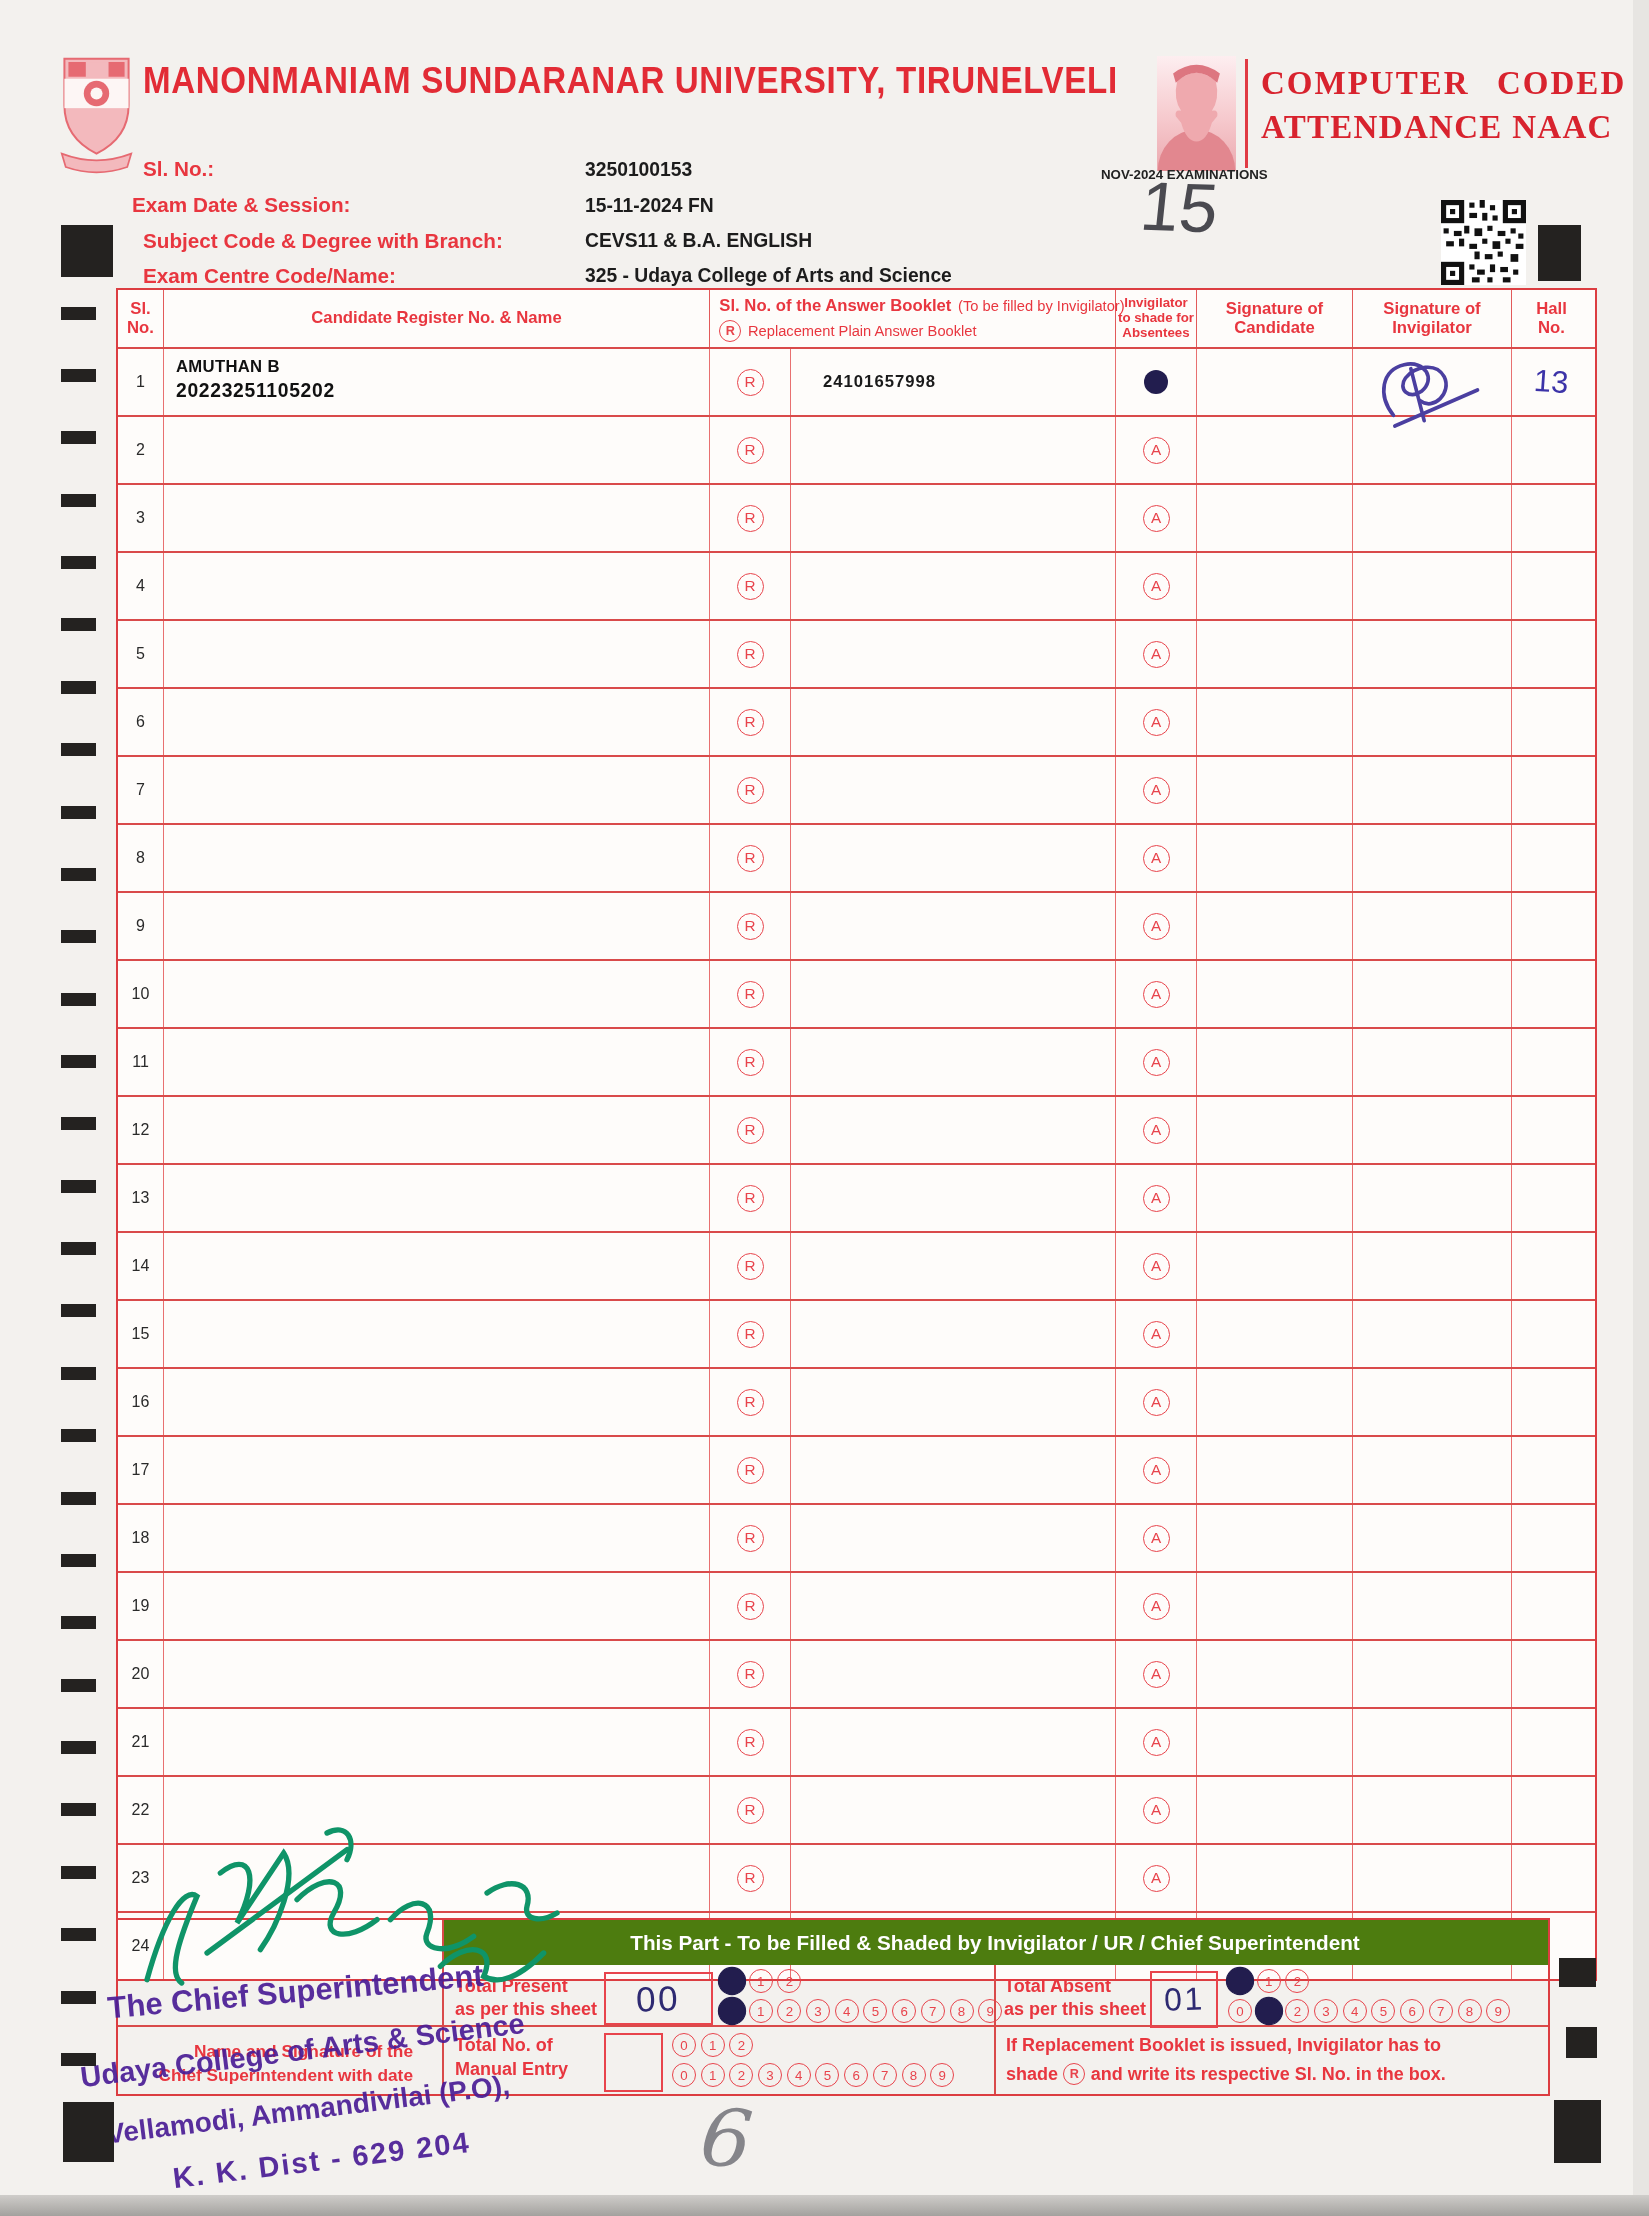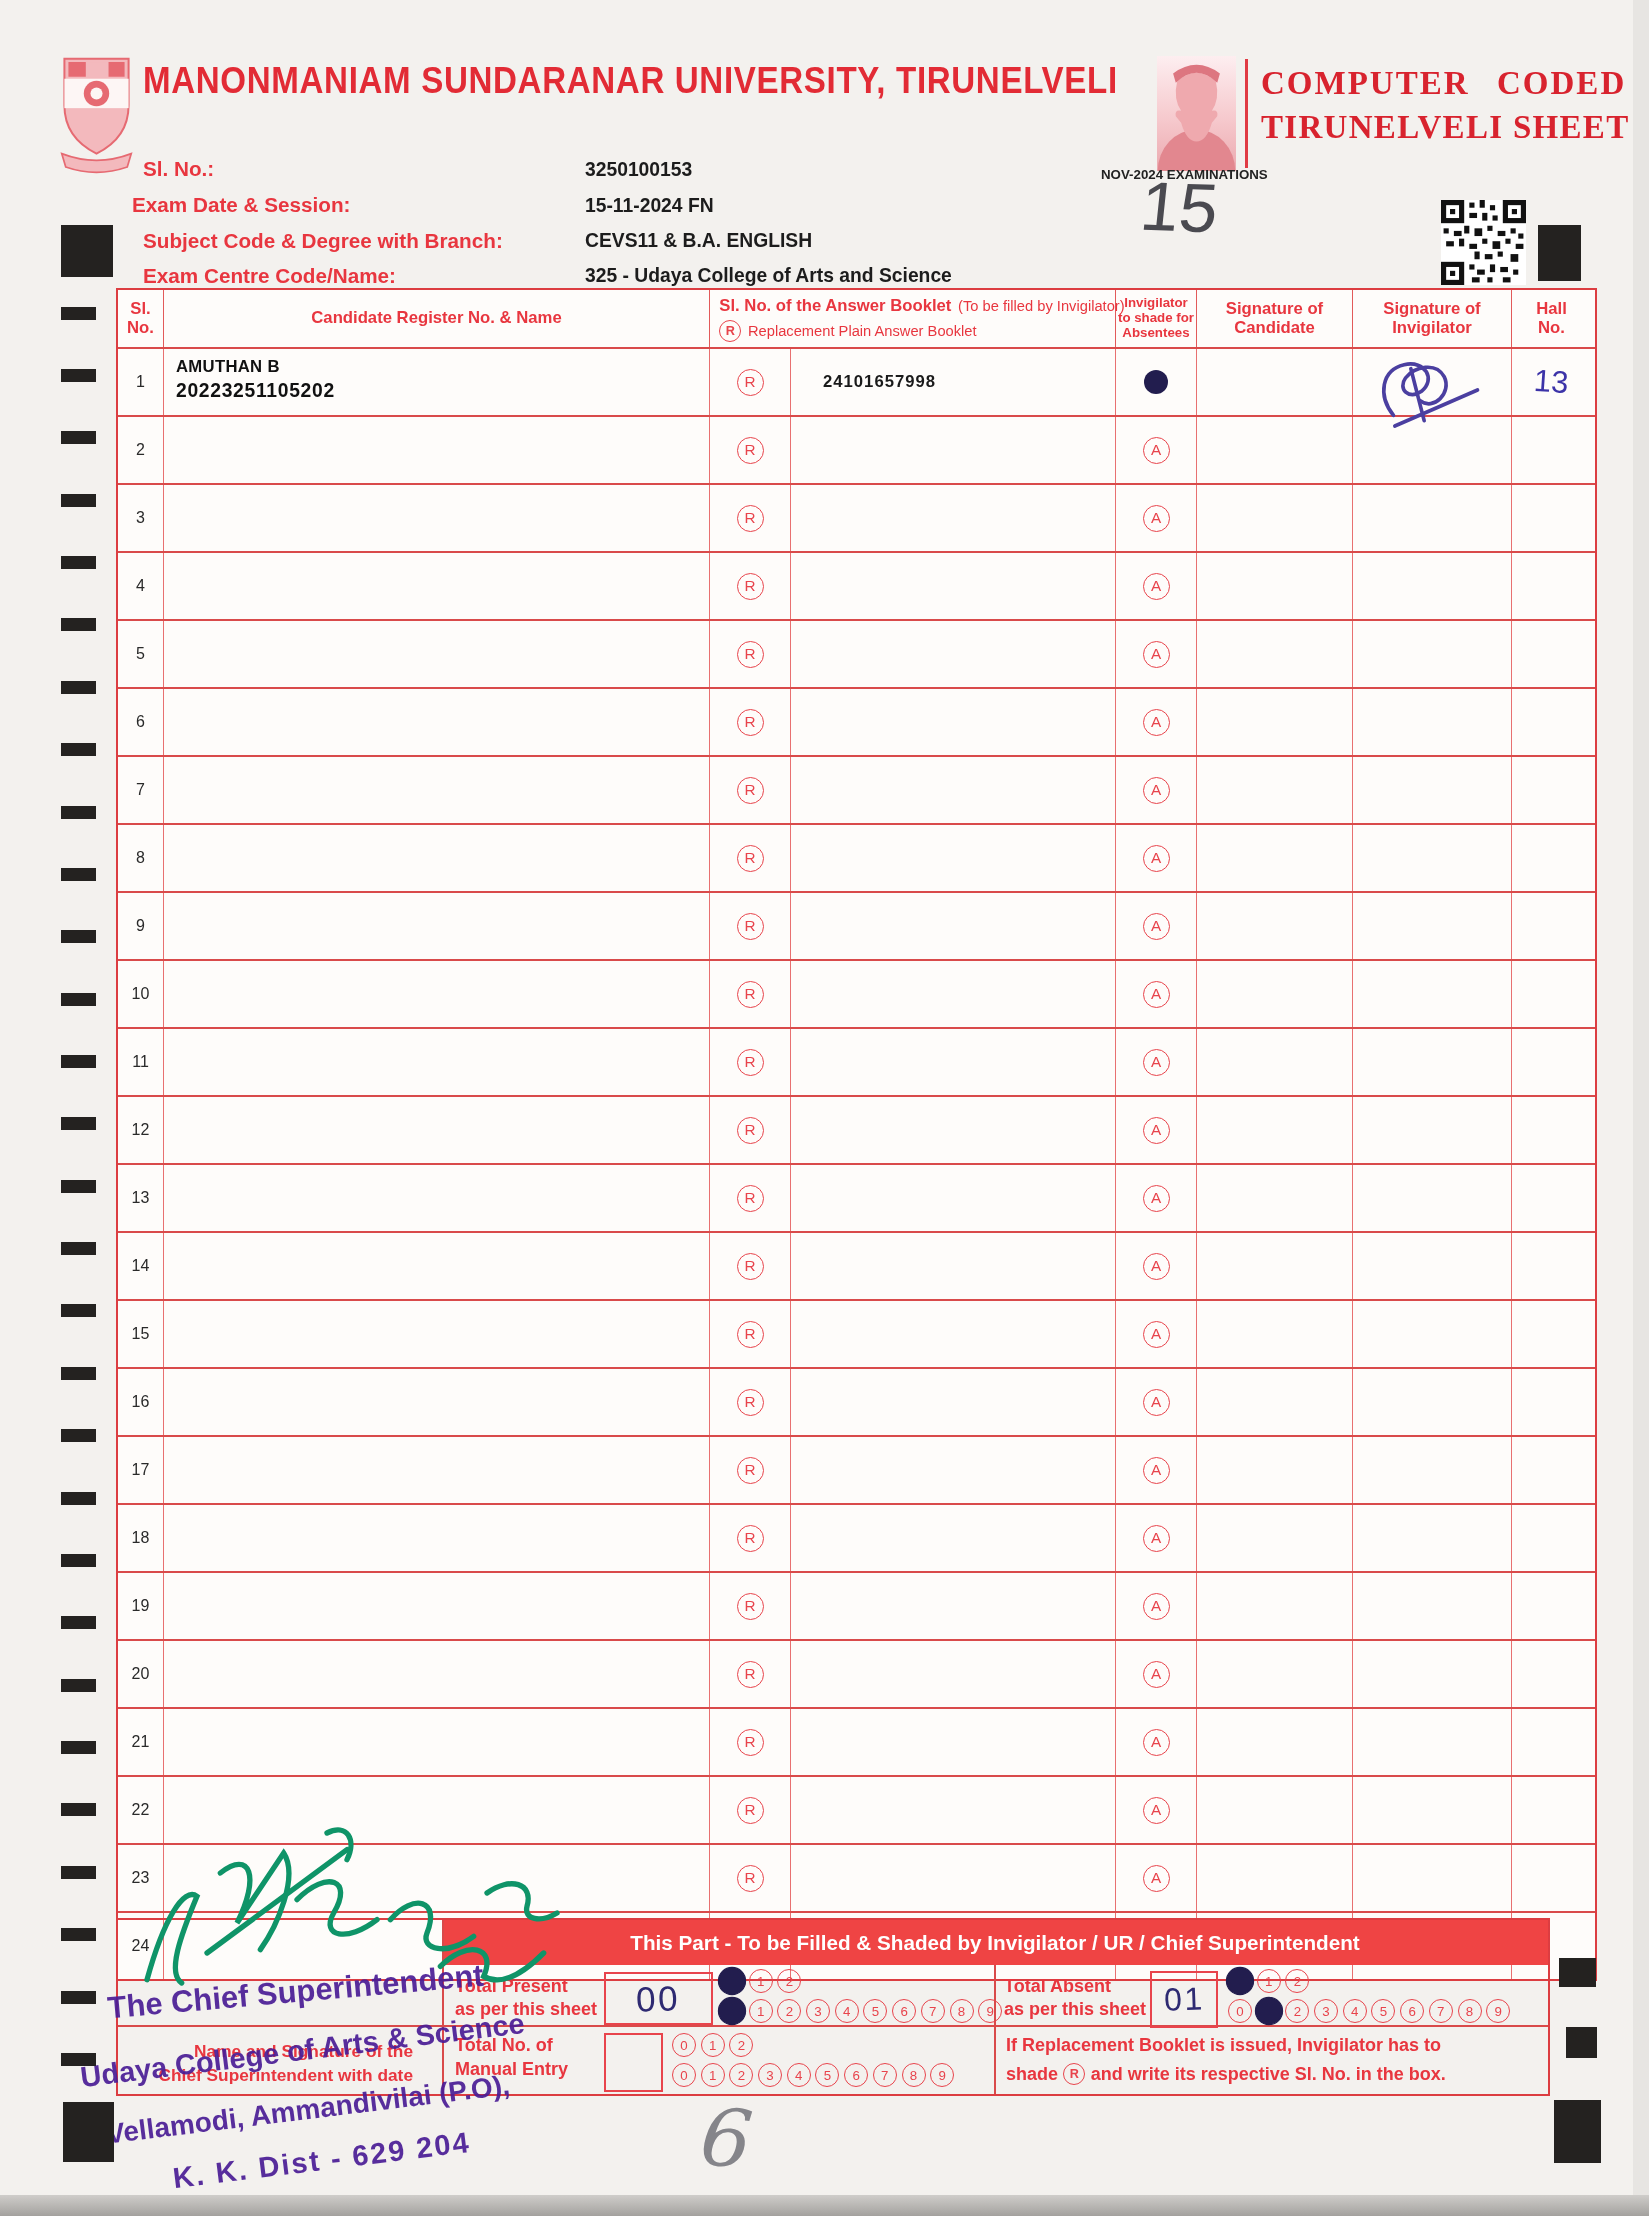--- a/index.html
+++ b/index.html
@@ -56,21 +56,21 @@
   .c-bnum{display:flex;align-items:center;padding-left:32px;color:#1a1a1a;
           font-size:16.7px;font-weight:bold;letter-spacing:1px;}
   .circle{display:inline-flex;align-items:center;justify-content:center;border-radius:50%;
           border:1.7px solid #e8444c;color:#e8444c;width:25px;height:25px;font-size:15.3px;background:transparent;}
   .circle.small{width:20px;height:20px;font-size:12.7px;border-width:1.3px;flex:none;}
   .dot-filled{width:24px;height:24px;border-radius:50%;background:#221d4e;}
   .hall-hw{font-size:31px;transform:rotate(4deg);}
   .sig-svg{position:absolute;left:18.7px;top:5.3px;overflow:visible;}
   
   .fbox{position:absolute;left:116px;top:1918px;width:1430px;height:174px;border:2px solid #dc3d41;}
-  .fbanner{position:absolute;left:324px;top:0;width:1106px;height:45px;background:#ef4444;
+  .fbanner{position:absolute;left:324px;top:0;width:1106px;height:45px;background:#4d7c0f;
            display:flex;align-items:center;justify-content:center;color:#fff;
            font-size:20.7px;font-weight:bold;}
   .f-vline1{position:absolute;left:324px;top:0;width:2px;height:174px;background:#d94a4a;}
   .f-vline2{position:absolute;left:876px;top:45px;width:2px;height:129px;background:#d94a4a;}
   .f-hline{position:absolute;left:0;top:105px;width:1430px;height:2px;background:#d94a4a;}
   .flabel{position:absolute;color:#e8363f;font-weight:bold;font-size:18px;white-space:nowrap;}
   .fwrite{position:absolute;border:2px solid #e8444c;display:flex;align-items:center;
           justify-content:center;background:transparent;}
   .fwrite span{font-size:35px;color:#2e2a72;transform:rotate(-2deg);letter-spacing:2.7px;}
   .brow{position:absolute;display:flex;gap:4.7px;}
@@ -110,21 +110,21 @@
   <div class="photo">
     <svg width="79" height="115" viewBox="0 0 118 172">
       <ellipse cx="59" cy="172" rx="58" ry="62" fill="#e2878f"></ellipse>
       <path d="M30 38 q29 -26 58 0 q6 26 -6 44 q10 -2 8 8 l-8 10 q-8 28 -23 28 q-15 0 -23 -28 l-8 -10 q-2 -10 8 -8 q-12 -18 -6 -44Z" fill="#efa9ae"></path>
       <path d="M28 40 q31 -30 62 0 l4 -14 q-35 -26 -70 0 Z" fill="#dd7680"></path>
     </svg>
   </div>
   <div class="red-vline"></div>
   <div class="sheet-title">
     <div class="l1">COMPUTER  CODED</div>
-    <div class="l2">TIRUNELVELI SHEET</div>
+    <div class="l2">ATTENDANCE NAAC</div>
   </div>
 
   <div class="meta-label" style="left:143px;top:157px;">Sl. No.:</div>
   <div class="meta-value" style="left:585px;top:159px;">3250100153</div>
   <div class="meta-label" style="left:132px;top:193px;">Exam Date &amp; Session:</div>
   <div class="meta-value" style="left:585px;top:195px;">15-11-2024 FN</div>
   <div class="meta-label" style="left:143px;top:229px;">Subject Code &amp; Degree with Branch:</div>
   <div class="meta-value" style="left:585px;top:230px;">CEVS11 &amp; B.A. ENGLISH</div>
   <div class="meta-label" style="left:143px;top:264px;">Exam Centre Code/Name:</div>
   <div class="meta-value" style="left:585px;top:265px;">325 - Udaya College of Arts and Science</div>

